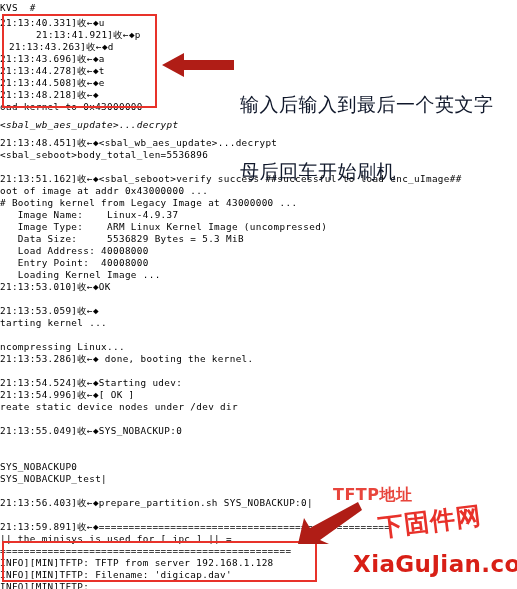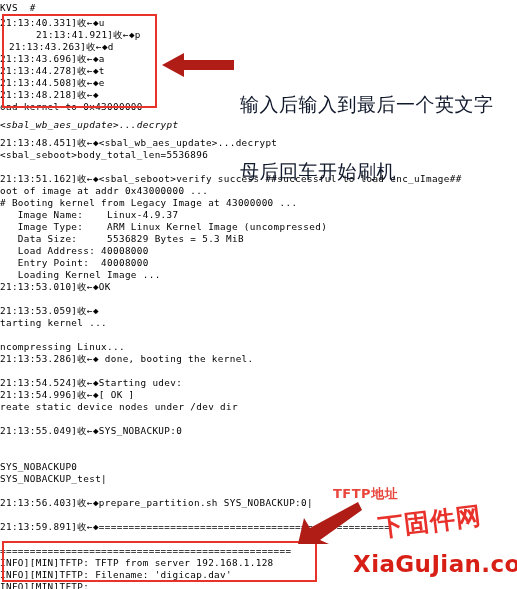--- a/index.html
+++ b/index.html
@@ -62,21 +62,21 @@
     color: #e05a55;
     white-space: pre;
     line-height: 1.18;
   }
   #annot-update {
     font-size: 19px;
     letter-spacing: 0.5px;
     color: #0f172a;
   }
   #annot-tftp {
-    font-size: 13px;
+    font-size: 16px;
     font-weight: bold;
     color: #e8453c;
     letter-spacing: 0.5px;
   }
 
   
   #watermark-stamp {
     position: absolute;
     font-family: "DejaVu Sans", "Liberation Sans", sans-serif;
     font-size: 25px;
@@ -129,20 +129,21 @@
       <div class="line" style="top: 341px; text-align: right;">ncompressing Linux...</div>
       <div class="line" style="top: 353px;">21:13:53.286]收←◆ done, booting the kernel.</div>
       <div class="line" style="top: 377px;">21:13:54.524]收←◆Starting udev:</div>
       <div class="line" style="top: 389px;">21:13:54.996]收←◆[ OK ]</div>
       <div class="line" style="top: 401px;">reate static device nodes under /dev dir</div>
       <div class="line" style="top: 425px;">21:13:55.049]收←◆SYS_NOBACKUP:0</div>
       <div class="line" style="top: 461px;">SYS_NOBACKUP0</div>
       <div class="line" style="top: 473px;">SYS_NOBACKUP_test|</div>
       <div class="line" style="top: 497px;">21:13:56.403]收←◆prepare_partition.sh SYS_NOBACKUP:0|</div>
       <div class="line" style="top: 521px;">21:13:59.891]收←◆=================================================</div>
+      <div class="line" style="top: 533px;">|| the minisys is used for [ ipc ] || =</div>
       <div class="line" style="top: 545px;">=================================================</div>
       <div class="line" style="top: 557px;">INFO][MIN]TFTP: TFTP from server 192.168.1.128</div>
       <div class="line" style="top: 569px;">INFO][MIN]TFTP: Filename: 'digicap.dav'</div>
       <div class="line" style="top: 581px;">INFO][MIN]TFTP:</div>
     </div>
 
   <div class="redbox" style="left:2px; top:14px; width:155px; height:94px;"></div>
 
   <div class="redbox" style="left:2px; top:541px; width:315px; height:41px;"></div>
 

